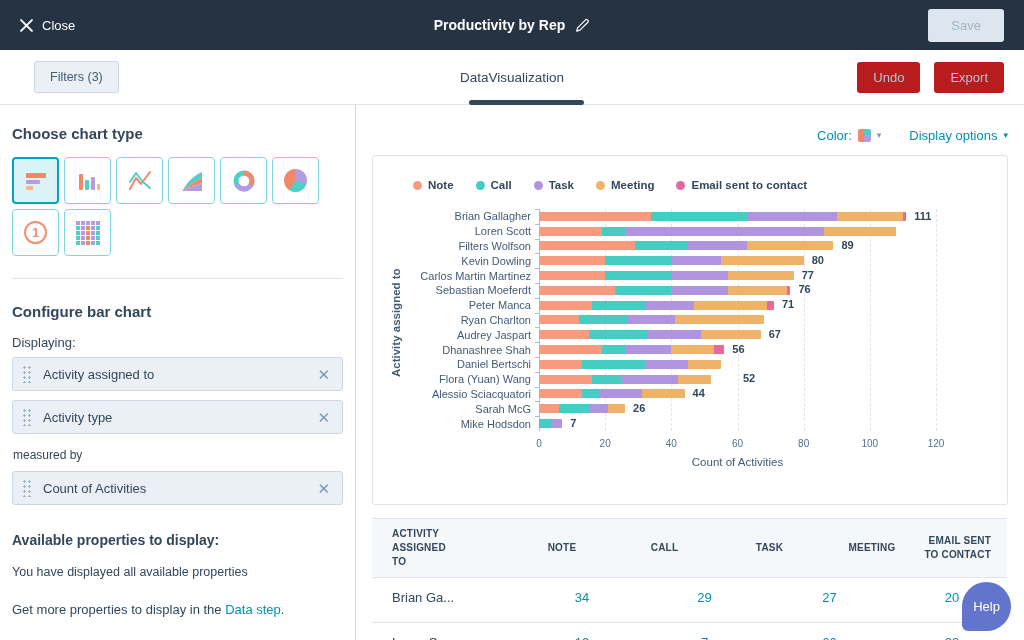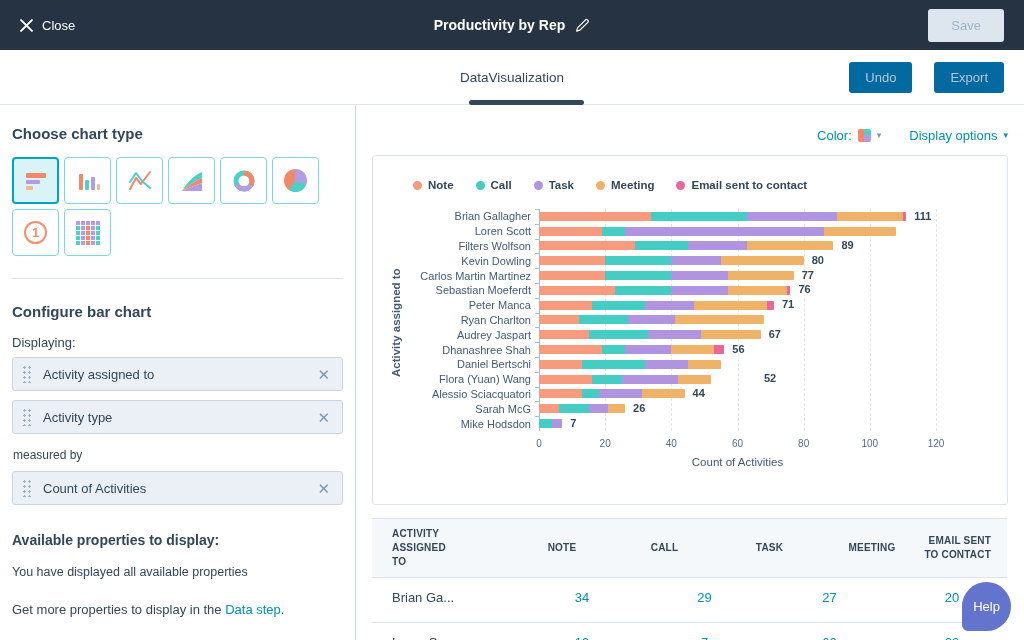--- a/index.html
+++ b/index.html
@@ -13,21 +13,21 @@
   .save-btn { margin-left:auto; background:#dde6ee; color:#a0b5c8; border:none; border-radius:3px; padding:9px 23px; font-size:13px; }
 
   
   .toolbar { height:55px; border-bottom:1px solid #dfe3eb; display:flex; align-items:center; padding:0 20px; position:relative; background:#fff; }
   .filters-btn { margin-left:14px; background:#eaf0f6; border:1px solid #cbd6e2; color:#425b76; font-size:12.5px; padding:8px 15px; border-radius:3px; }
   .tabs { position:absolute; left:50%; transform:translateX(-50%); top:0; height:55px; display:flex; align-items:center; }
   .tab { font-size:13.5px; color:#33475b; position:relative; height:100%; display:flex; align-items:center; cursor:pointer; }
   .tab.active { font-weight:500; }
   .tab.active::after { content:''; position:absolute; left:-20px; right:-20px; bottom:0; height:5px; background:#33475b; border-radius:3px; }
   .toolbar-right { margin-left:auto; display:flex; gap:14px; }
-  .ghost-btn { background:#0369a1; color:#b3c6d9; border:none; border-radius:3px; padding:8px 16px; font-size:13px;margin-left:8px; }
+  .ghost-btn { background:#b91c1c; color:#b3c6d9; border:none; border-radius:3px; padding:8px 16px; font-size:13px; }
 
   
   .content { display:flex; height:585px; }
   .sidebar { width:356px; min-width:356px; border-right:1px solid #cbd6e2; padding:20px 12px 0 12px; }
   .main { flex:1; position:relative; padding:16px 16px 0 16px; }
 
   
   .side-h { font-size:15px; font-weight:700; color:#33475b; margin-bottom:15px; }
   .icon-grid { display:flex; flex-wrap:wrap; gap:5px; width:312px; }
   .ct-btn { width:47px; height:47px; border:1px solid #7fd6e0; background:#fff; border-radius:4px; display:flex; align-items:center; justify-content:center; padding:0; cursor:pointer; }
@@ -107,20 +107,21 @@
   <div class="title-group">
     <span>Productivity by Rep</span>
     <svg width="15" height="15" viewBox="0 0 16 16">
         <path d="M2 14 L3 10.5 L11.5 2 a1.4 1.4 0 0 1 2 0 l0.5 0.5 a1.4 1.4 0 0 1 0 2 L5.5 13 Z" fill="none" stroke="#fff" stroke-width="1.3" stroke-linejoin="round"></path>
       </svg>
   </div>
   <button class="save-btn">Save</button>
 </header>
 
 <div class="toolbar">
+  <button class="filters-btn">Filters (3)</button>
   <div class="tabs">
     <div class="tab">Data</div>
     <div class="tab active">Visualization</div>
   </div>
   <div class="toolbar-right">
     <button class="ghost-btn">Undo</button>
     <button class="ghost-btn">Export</button>
   </div>
 </div>
 
@@ -417,21 +418,21 @@
           </div>
           <div class="crow">
             <div class="cat">Flora (Yuan) Wang</div>
             <div class="bararea">
               <div class="bar">
                 <div class="seg" style="width: 52.9333px; background: rgb(248, 154, 125);"></div>
                 <div class="seg" style="width: 29.775px; background: rgb(69, 204, 195);"></div>
                 <div class="seg" style="width: 56.2417px; background: rgb(176, 148, 224);"></div>
                 <div class="seg" style="width: 33.0833px; background: rgb(239, 178, 105);"></div>
               </div>
-              <span class="total" style="left: 184px; padding-left: 41px;">52</span>
+              <span class="total" style="left: 163px; padding-left: 41px;">52</span>
             </div>
           </div>
           <div class="crow">
             <div class="cat">Alessio Sciacquatori</div>
             <div class="bararea">
               <div class="bar">
                 <div class="seg" style="width: 43.0083px; background: rgb(248, 154, 125);"></div>
                 <div class="seg" style="width: 16.5417px; background: rgb(69, 204, 195);"></div>
                 <div class="seg" style="width: 43.0083px; background: rgb(176, 148, 224);"></div>
                 <div class="seg" style="width: 43.0083px; background: rgb(239, 178, 105);"></div>

